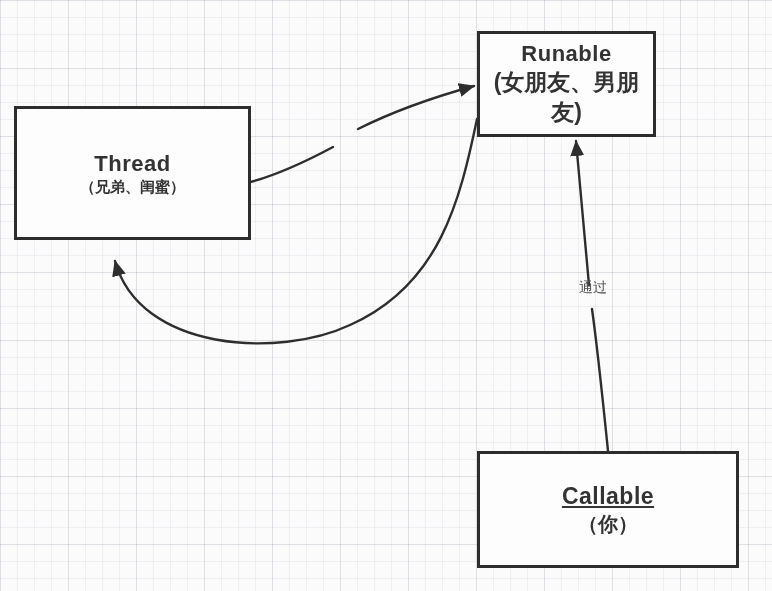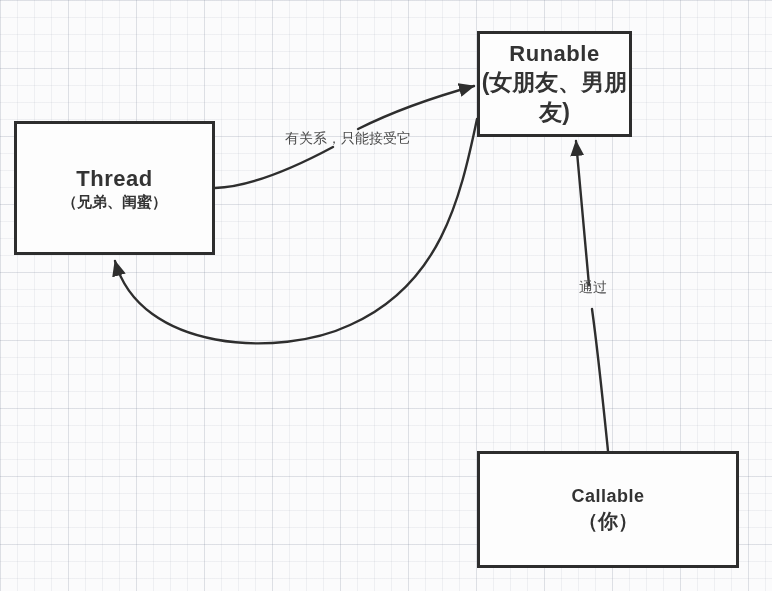--- a/index.html
+++ b/index.html
@@ -25,25 +25,25 @@
     background:#fdfdfd;
     border:3px solid #2d2d2d;
     box-sizing:border-box;
     display:flex;flex-direction:column;
     align-items:center;justify-content:center;
     text-align:center;
     color:#333333;
   }
   .node .title{font-weight:bold;font-size:22px;line-height:1.25;letter-spacing:0.5px;}
   .node .subtitle{font-weight:bold;font-size:15px;line-height:1.3;}
-  #thread-box{left:14px;top:121px;width:201px;height:134px;}
-  #runable-box{left:477px;top:31px;width:155px;height:106px;}
+  #thread-box{left:14px;top:106px;width:237px;height:134px;}
+  #runable-box{left:477px;top:31px;width:179px;height:106px;}
   #runable-box .subtitle{font-size:23px;}
   #callable-box{left:477px;top:451px;width:262px;height:117px;}
-  #callable-box .title{font-size:18px;}
+  #callable-box .title{font-size:23px;text-decoration:underline;}
   #callable-box .subtitle{font-size:20px;}
   .edge-label{
     position:absolute;
     color:#4d4d4d;
     font-size:14px;
     white-space:nowrap;
     transform:translate(-50%,-50%);
   }
   #label-relation{left:348px;top:139px;}
   #label-via{left:593px;top:288px;}
@@ -77,17 +77,16 @@
   <div class="node" id="runable-box">
     <div class="title">Runable</div>
     <div class="subtitle">(女朋友、男朋友)</div>
   </div>
 
   <div class="node" id="callable-box">
     <div class="title">Callable</div>
     <div class="subtitle">（你）</div>
   </div>
 
-  <div class="edge-label" id="label-relation">有关系，只能接受它</div>
 
   <div class="edge-label" id="label-via">通过</div>
 
 </div>
 
 </body></html>

